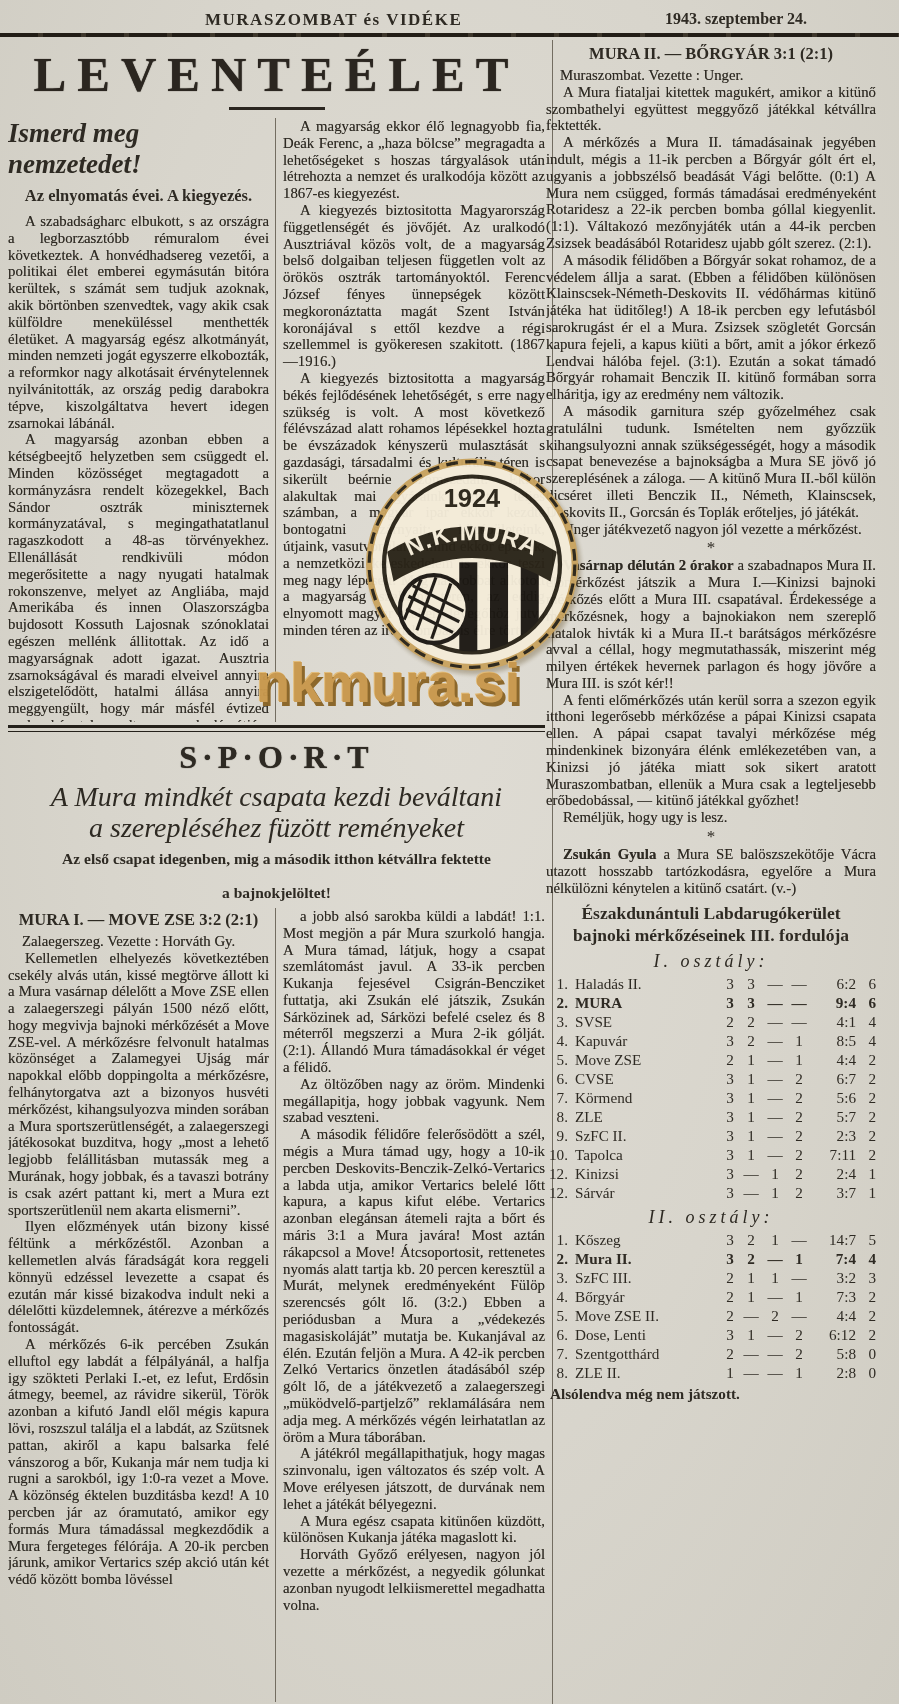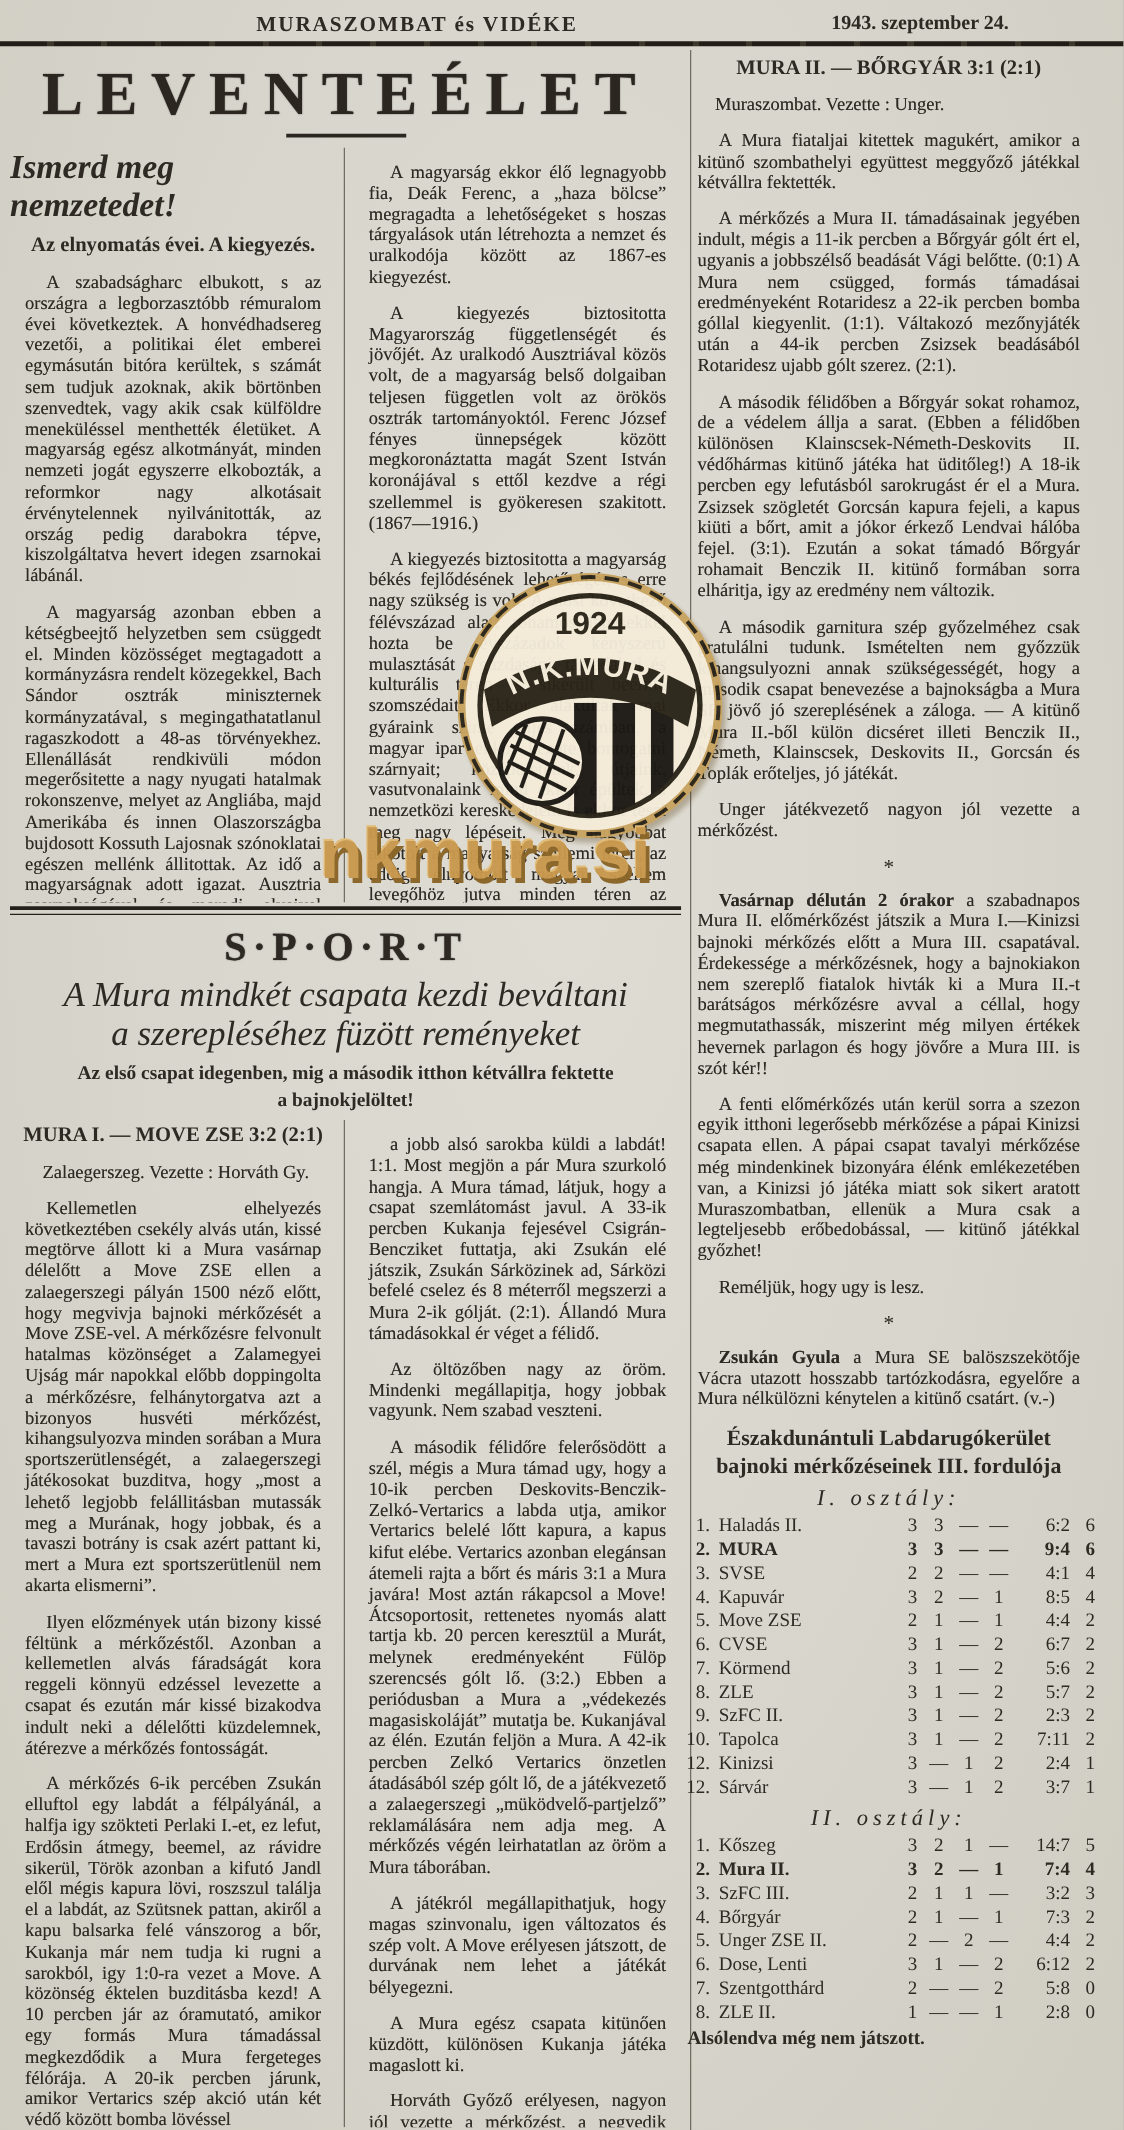--- a/index.html
+++ b/index.html
@@ -22,21 +22,21 @@
   .levente-head { margin:4px 0 0; text-align:center; font-size:49px; font-weight:bold; letter-spacing:11px;
                   color:#2b2620; text-shadow:0 0 1px #2b2620; }
   .head-rule { width:96px; height:3px; background:#2b2620; margin:4px auto 8px; }
   .two-col { display:flex; overflow:hidden; }
   .levente-cols { height:604px; }
   .colA { width:261px; flex:none; }
   .colB { flex:1; min-width:0; }
   .vrule { width:1px; background:#736d61; margin:0 7px 0 6px; flex:none; }
   .art-title { font-size:27px; font-style:italic; font-weight:bold; margin:0 0 6px; }
   .art-sub   { font-size:16.5px; font-weight:bold; text-align:center; margin:0 0 7px; }
-  .para { margin:12px; text-indent:17px; text-align:justify; font-size:14.8px; line-height:16.8px;
+  .para { margin:0; text-indent:17px; text-align:justify; font-size:14.8px; line-height:16.8px;
           text-shadow:0 0 .5px rgba(46,42,35,.55); }
   .refline { text-indent:14px; }
   
   .double-rule { margin-top:3px; border-top:3px solid #24201a; border-bottom:1px solid #24201a; height:3px; flex:none; }
   .sport-block { text-align:center; padding:7px 0 5px; flex:none; }
   .sport-head  { font-size:32px; font-weight:bold; letter-spacing:5px; margin:0 0 5px; text-shadow:0 0 1px #2b2620; }
   .sport-sub   { font-size:28px; font-style:italic; line-height:1.12; }
   .sport-lead  { font-size:15.5px; font-weight:bold; line-height:1.2; margin-top:6px; }
   .sport-cols  { flex:1; overflow:hidden; }
   .match-title { font-size:16.5px; font-weight:bold; text-align:center; margin:2px 0 3px; white-space:nowrap; }
@@ -98,21 +98,21 @@
       </div>
     </div>
 
     <div class="double-rule"></div>
 
     <div class="sport-block">
       <h1 class="sport-head">S·P·O·R·T</h1>
       <div class="sport-sub">A Mura mindkét csapata kezdi beváltani</div>
       <div class="sport-sub">a szerepléséhez füzött reményeket</div>
       <div class="sport-lead">Az első csapat idegenben, mig a második itthon kétvállra fektette</div>
-      <div class="sport-lead" style="margin-top:4px">a bajnokjelöltet!</div>
+      <div class="sport-lead" style="margin-top:16px">a bajnokjelöltet!</div>
     </div>
 
     <div class="two-col sport-cols">
       <div class="colA">
         <h4 class="match-title">MURA I. — MOVE ZSE 3:2 (2:1)</h4>
         <p class="para refline">Zalaegerszeg. Vezette : Horváth Gy.</p>
         <div>
 
         <p class="para bold">Kellemetlen elhelyezés következtében csekély alvás után, kissé megtörve állott ki a Mura vasárnap délelőtt a Move ZSE ellen a zalaegerszegi pályán 1500 néző előtt, hogy megvivja bajnoki mérkőzését a Move ZSE-vel. A mérkőzésre felvonult hatalmas közönséget a Zalamegyei Ujság már napokkal előbb doppingolta a mérkőzésre, felhánytorgatva azt a bizonyos husvéti mérkőzést, kihangsulyozva minden sorában a Mura sportszerütlenségét, a zalaegerszegi játékosokat buzditva, hogy „most a lehető legjobb felállitásban mutassák meg a Murának, hogy jobbak, és a tavaszi botrány is csak azért pattant ki, mert a Mura ezt sportszerütlenül nem akarta elismerni”.</p>
             <p class="para bold">Ilyen előzmények után bizony kissé féltünk a mérkőzéstől. Azonban a kellemetlen alvás fáradságát kora reggeli könnyü edzéssel levezette a csapat és ezután már kissé bizakodva indult neki a délelőtti küzdelemnek, átérezve a mérkőzés fontosságát.</p>
@@ -341,21 +341,21 @@
           <span class="c-n">2</span>
           <span class="c-n">1</span>
           <span class="c-n">—</span>
           <span class="c-n">1</span>
           <span class="c-goals">7:3</span>
           <span class="c-pts">2</span>
         </div>
 
         <div class="trow">
           <span class="c-pos">5.</span>
-          <span class="c-team">Unger ZSE II.</span>
+          <span class="c-team">Move ZSE II.</span>
           <span class="c-n">2</span>
           <span class="c-n">—</span>
           <span class="c-n">2</span>
           <span class="c-n">—</span>
           <span class="c-goals">4:4</span>
           <span class="c-pts">2</span>
         </div>
 
         <div class="trow">
           <span class="c-pos">6.</span>

